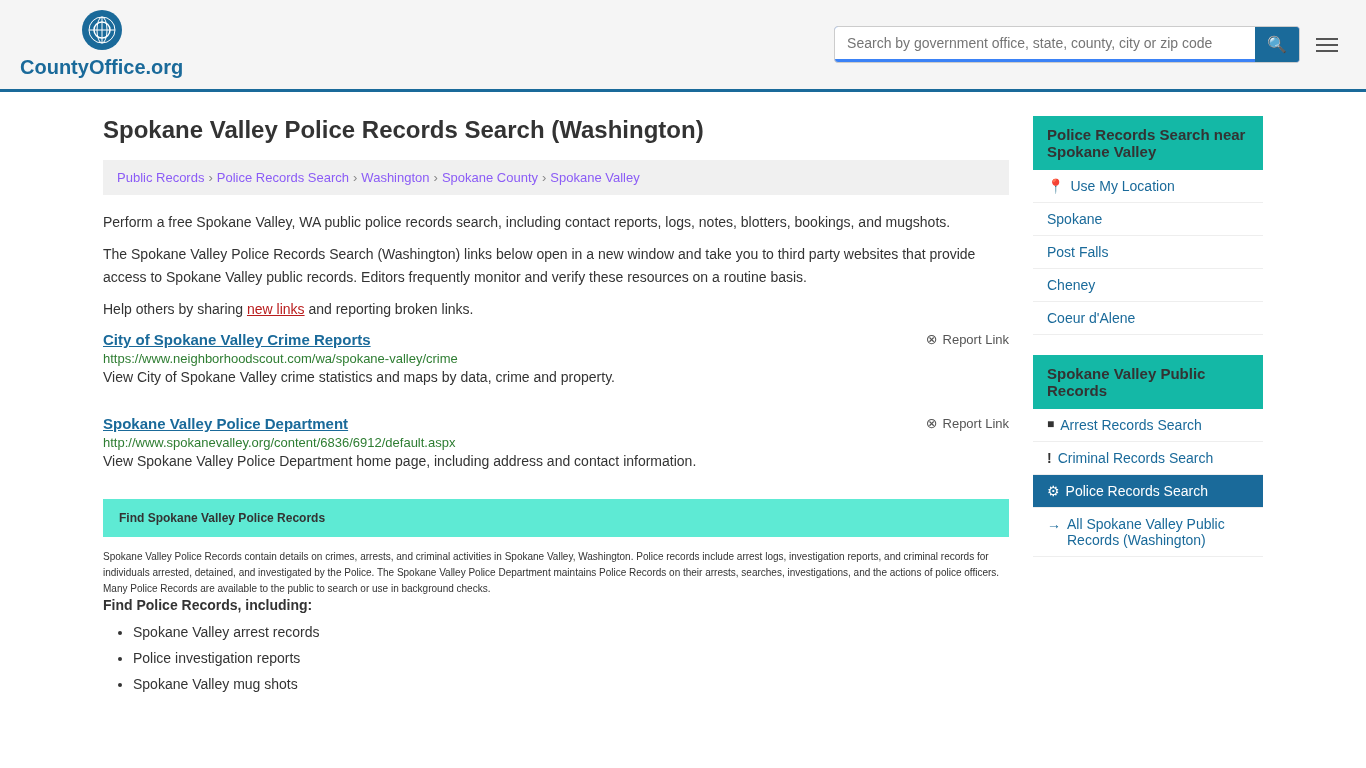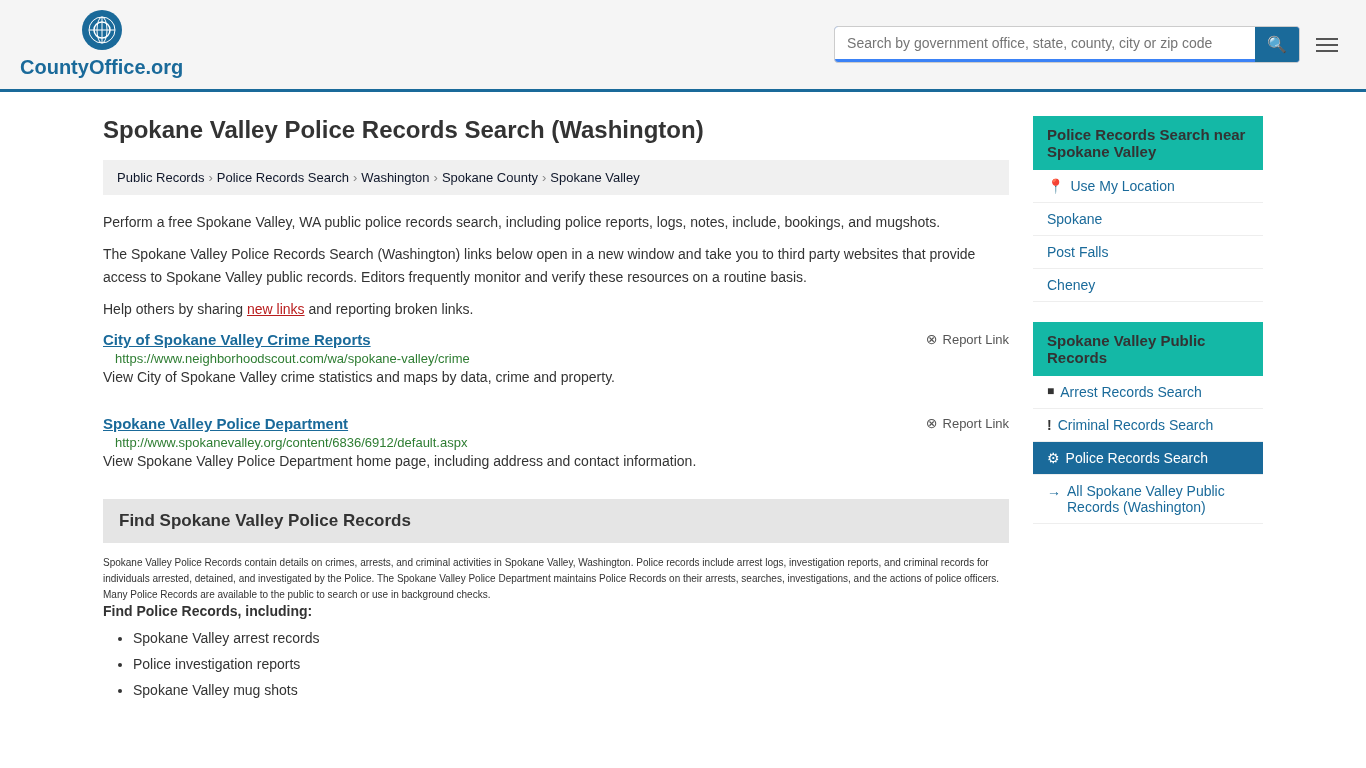--- a/index.html
+++ b/index.html
@@ -72,47 +72,47 @@
 
     
     .breadcrumb {
       background: #f0f0f0;
       padding: 10px 14px;
       margin-bottom: 16px;
       font-size: 13px;
       color: #555;
       display: flex; align-items: center; flex-wrap: wrap; gap: 4px;
     }
-    .breadcrumb a { color: #0f172a; text-decoration: none; }
+    .breadcrumb a { color: #8b5cf6; text-decoration: none; }
     .breadcrumb .sep { color: #888; }
 
     
     .intro-text { font-size: 14px; line-height: 1.6; margin-bottom: 10px; }
     .intro-text a { color: #b91c1c; }
 
     
     .resource-item { margin-bottom: 20px; padding-bottom: 10px; }
     .resource-header { display: flex; align-items: center; justify-content: space-between; }
     .resource-title {
       font-size: 15px; font-weight: bold; color: #1a6a9a;
       text-decoration: underline; cursor: pointer;
     }
     .report-link-btn {
       display: flex; align-items: center; gap: 5px;
       font-size: 13px; color: #555; cursor: pointer; background: none; border: none;
     }
-    .resource-url { color: #2e7d32; font-size: 13px; margin: 3px 12px; }
+    .resource-url { color: #2e7d32; font-size: 13px; margin: 3px 0; }
     .resource-desc { font-size: 14px; color: #333; }
 
     
     .section-header {
-      background: #e5e5e5;
+      background: #5eead4;
       padding: 12px 16px;
       margin: 20px 0 12px 0;
-      font-size: 17px; font-weight: bold; color: #333;
+      font-size: 12px; font-weight: bold; color: #333;
     }
 
     
     .body-text { font-size: 10px; line-height: 1.6; }
     .body-text-bold { font-weight: bold; margin-bottom: 8px; font-size: 14px; }
 
     
     .bullet-list { padding-left: 30px; }
     .bullet-list li { margin-bottom: 4px; font-size: 14px; line-height: 1.6; }
 
@@ -197,21 +197,21 @@
       <span class="sep">›</span>
       <a href="#">Police Records Search</a>
       <span class="sep">›</span>
       <a href="#">Washington</a>
       <span class="sep">›</span>
       <a href="#">Spokane County</a>
       <span class="sep">›</span>
       <a href="#">Spokane Valley</a>
     </nav>
 
-    <p class="intro-text">Perform a free Spokane Valley, WA public police records search, including police reports, logs, notes, include, bookings, and mugshots.</p>
+    <p class="intro-text">Perform a free Spokane Valley, WA public police records search, including contact reports, logs, notes, blotters, bookings, and mugshots.</p>
     <p class="intro-text">The Spokane Valley Police Records Search (Washington) links below open in a new window and take you to third party websites that provide access to Spokane Valley public records. Editors frequently monitor and verify these resources on a routine basis.</p>
     <p class="intro-text">
       <span>Help others by sharing </span><a href="#">new links</a><span> and reporting broken links.</span>
     </p>
 
     <div class="resource-item">
       <div class="resource-header">
         <a href="#" class="resource-title">City of Spokane Valley Crime Reports</a>
         <button class="report-link-btn">
           <span style="font-size:14px;">⊗</span>
@@ -257,20 +257,23 @@
 
       <div class="sidebar-item">
         <a href="#">Spokane</a>
       </div>
       <div class="sidebar-item">
         <a href="#">Post Falls</a>
       </div>
       <div class="sidebar-item">
         <a href="#">Cheney</a>
       </div>
+      <div class="sidebar-item">
+        <a href="#">Coeur d'Alene</a>
+      </div>
     </div>
 
     <div class="sidebar-section">
       <div class="sidebar-section-title">Spokane Valley Public Records</div>
 
       <div class="sidebar-link-item">
         <span style="color:#333; font-size:12px;">■</span>
         <a href="#">Arrest Records Search</a>
       </div>
       <div class="sidebar-link-item">

